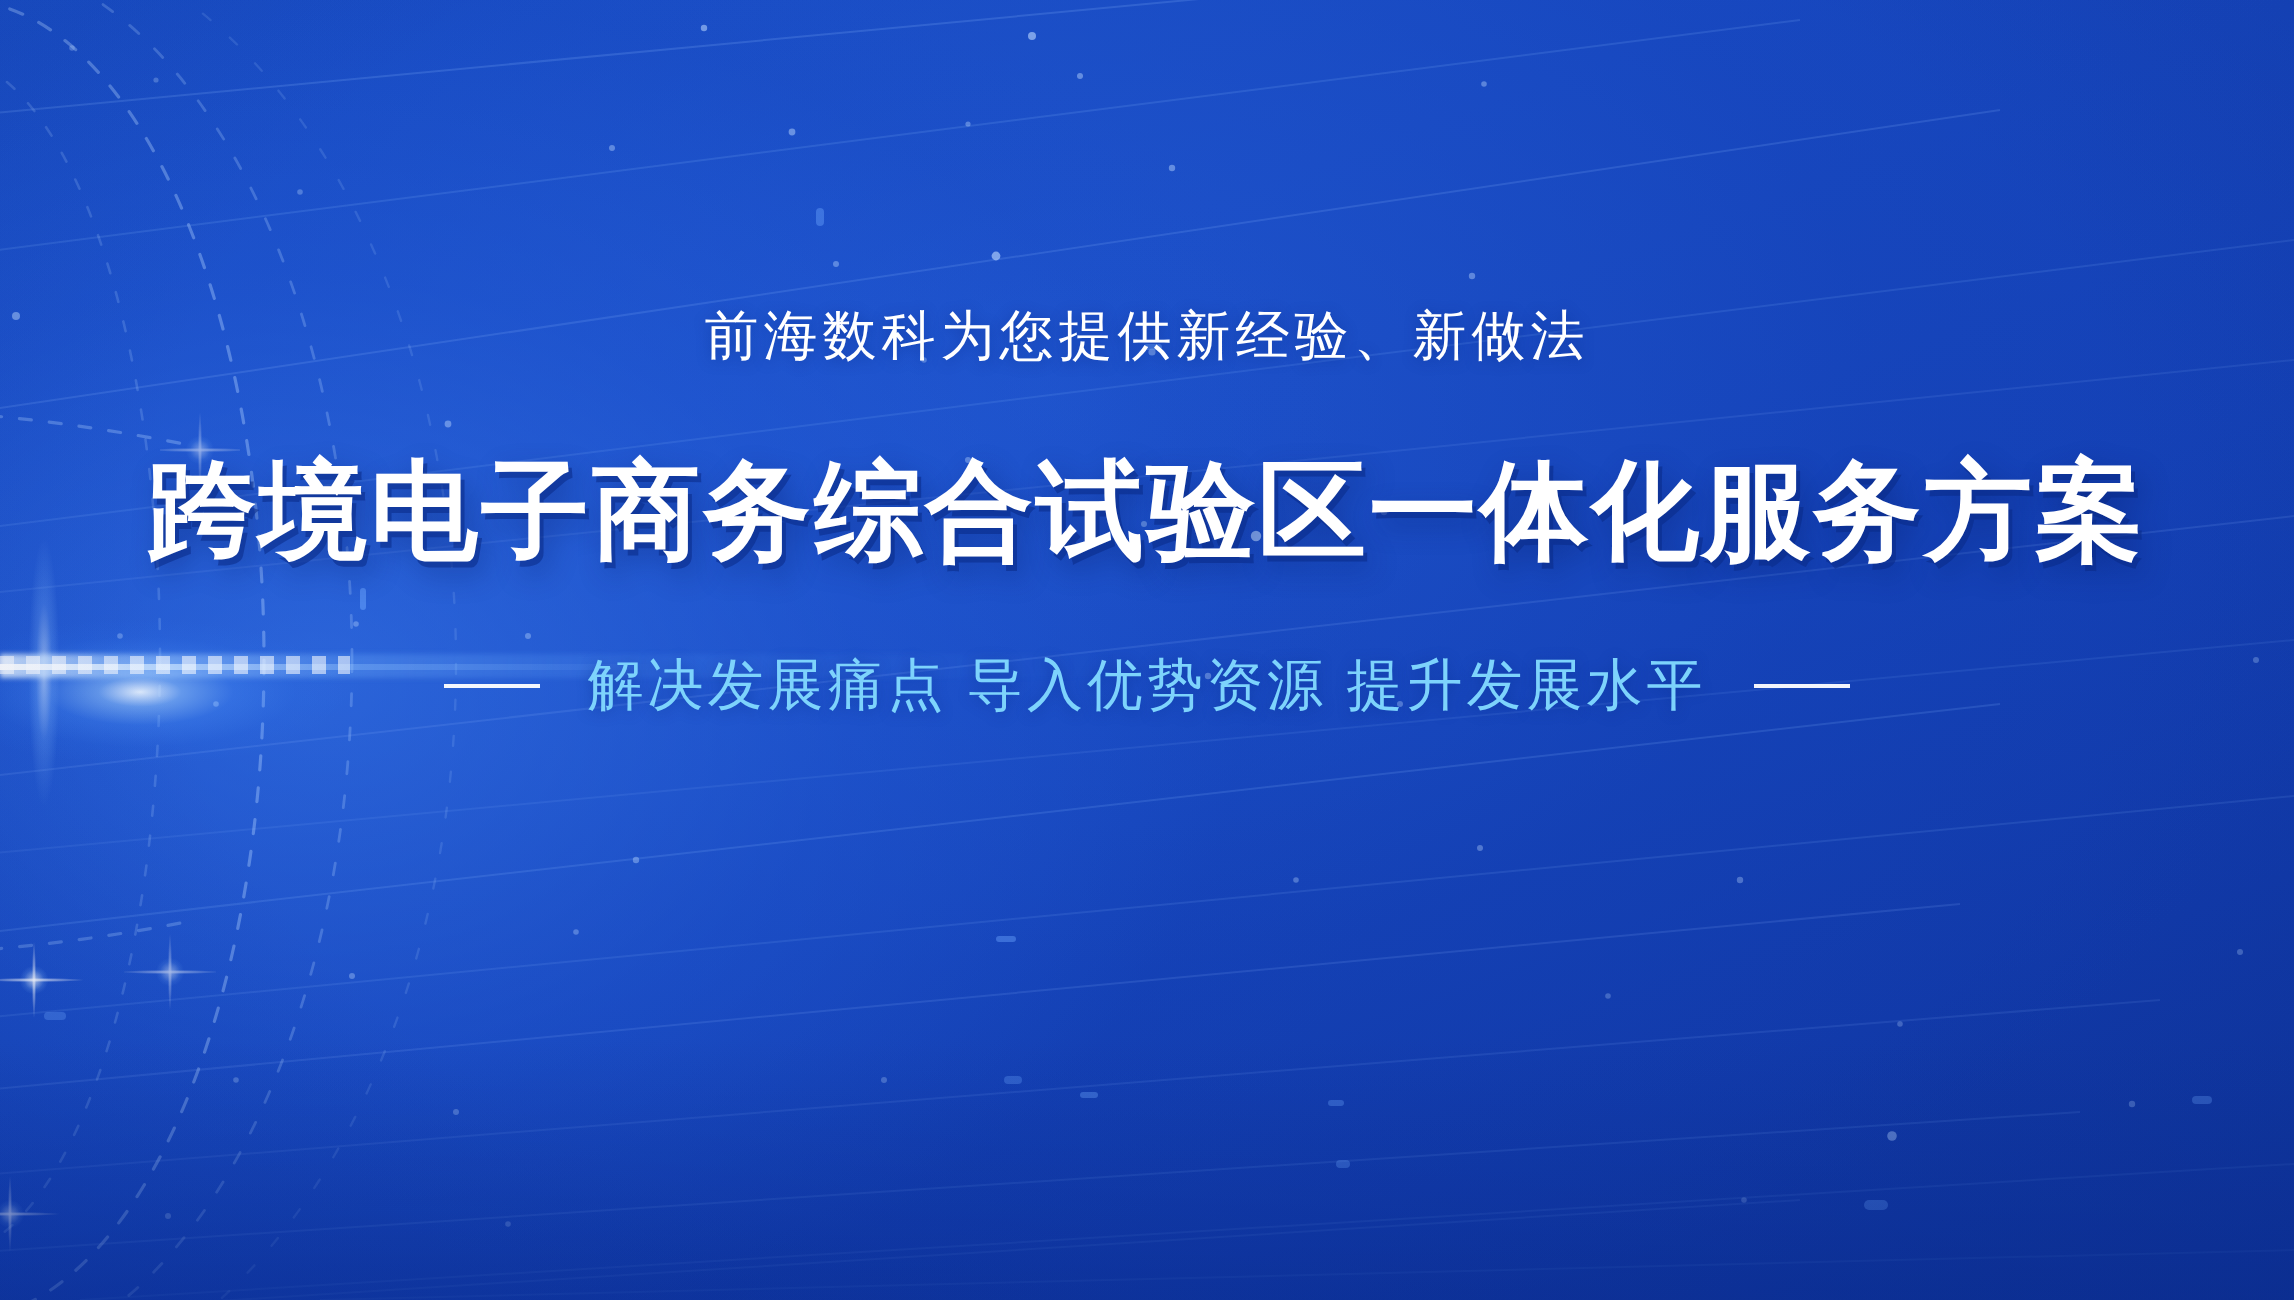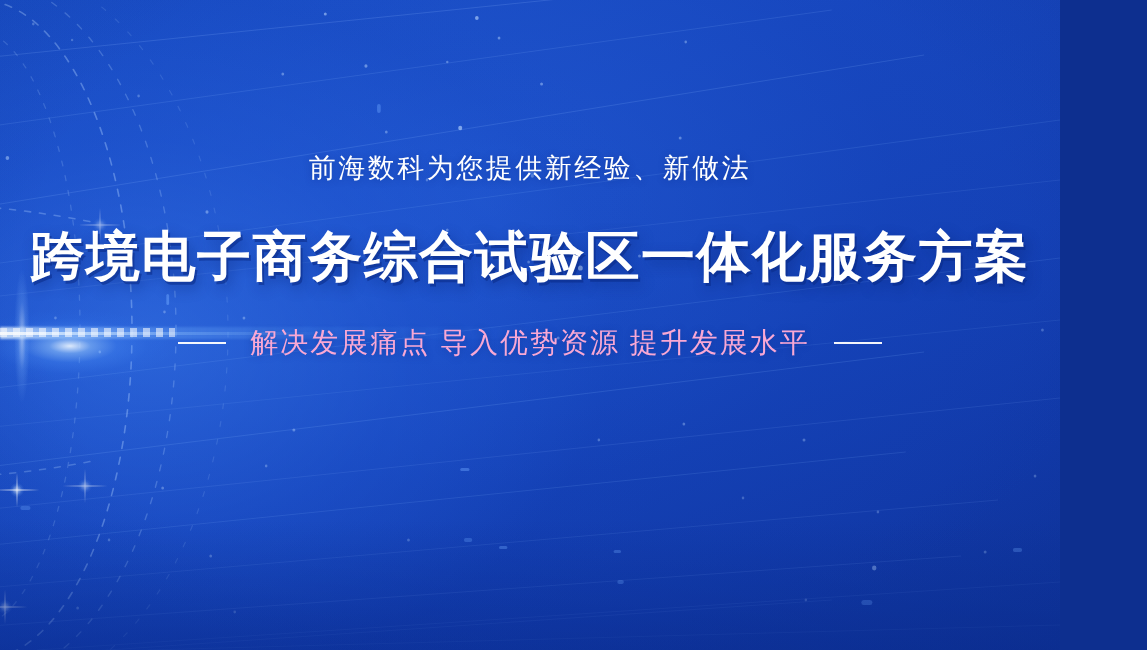--- a/index.html
+++ b/index.html
@@ -2,21 +2,21 @@
 <html><head>
 <meta charset="utf-8">
 <style>
   html, body {
     margin: 0;
     padding: 0;
     background: #0d2f8f;
   }
   #banner {
     position: relative;
-    width: 1060px;
+    width: 1147px;
     height: 650px;
     overflow: hidden;
     font-family: "Liberation Sans", "DejaVu Sans", sans-serif;
     background: #1344b8;
   }
 
   
   .bg-base {
     position: absolute;
     inset: 0;
@@ -167,21 +167,21 @@
   .rule {
     display: block;
     width: 48px;
     height: 2px;
     background: #ffffff;
     opacity: 0.95;
   }
   .tagline {
     font-size: 28px;
     font-weight: 400;
-    color: #f9a8d4;
+    color: #7dd3fc;
     letter-spacing: 2px;
     line-height: 1.2;
     white-space: nowrap;
     text-shadow: 0 1px 7px rgba(8,40,130,0.40);
   }
 </style>
 </head>
 <body>
 
 <div id="banner">

